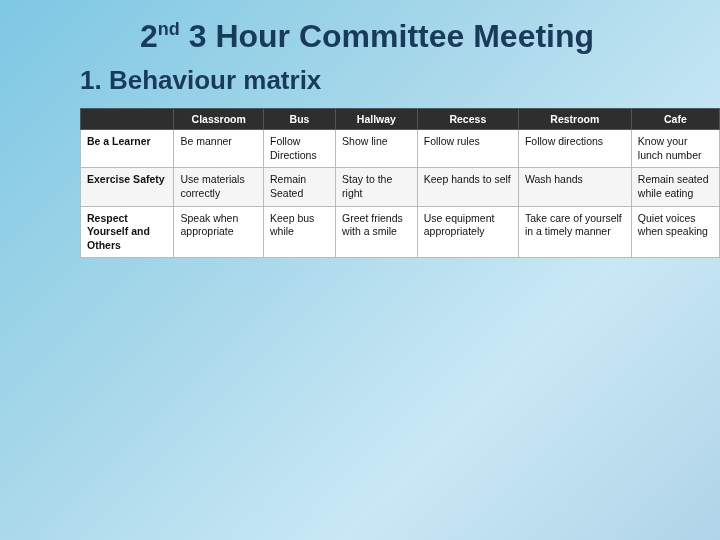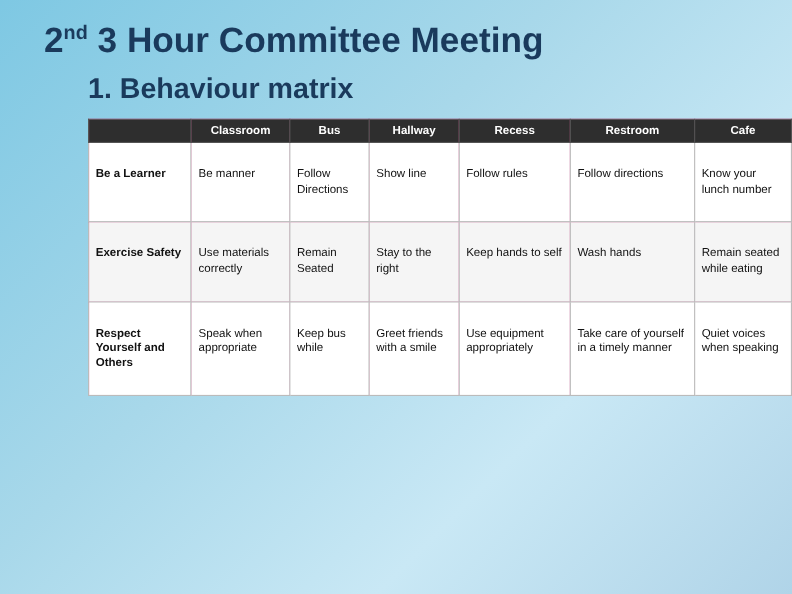--- a/index.html
+++ b/index.html
@@ -16,20 +16,21 @@
       height: 540px;
       position: relative;
       padding: 18px 40px 20px 40px;
     }
 
     .title {
       font-size: 32px;
       font-weight: bold;
       color: #1a3a5c;
       margin-bottom: 10px;
+      margin-left: 100px;
     }
 
     .title sup {
       font-size: 18px;
       vertical-align: super;
     }
 
     .subtitle {
       font-size: 26px;
       font-weight: bold;
@@ -58,21 +59,21 @@
       text-align: center;
       border: 1px solid #555;
     }
 
     thead th:first-child {
       background: #2e2e2e;
     }
 
     tbody td {
       border: 1px solid #bbb;
-      padding: 22px 6px;
+      padding: 5px 6px;
       vertical-align: top;
       font-size: 10.5px;
       color: #111;
       line-height: 1.3;
     }
 
     tbody tr:nth-child(even) {
       background: #f5f5f5;
     }
 

